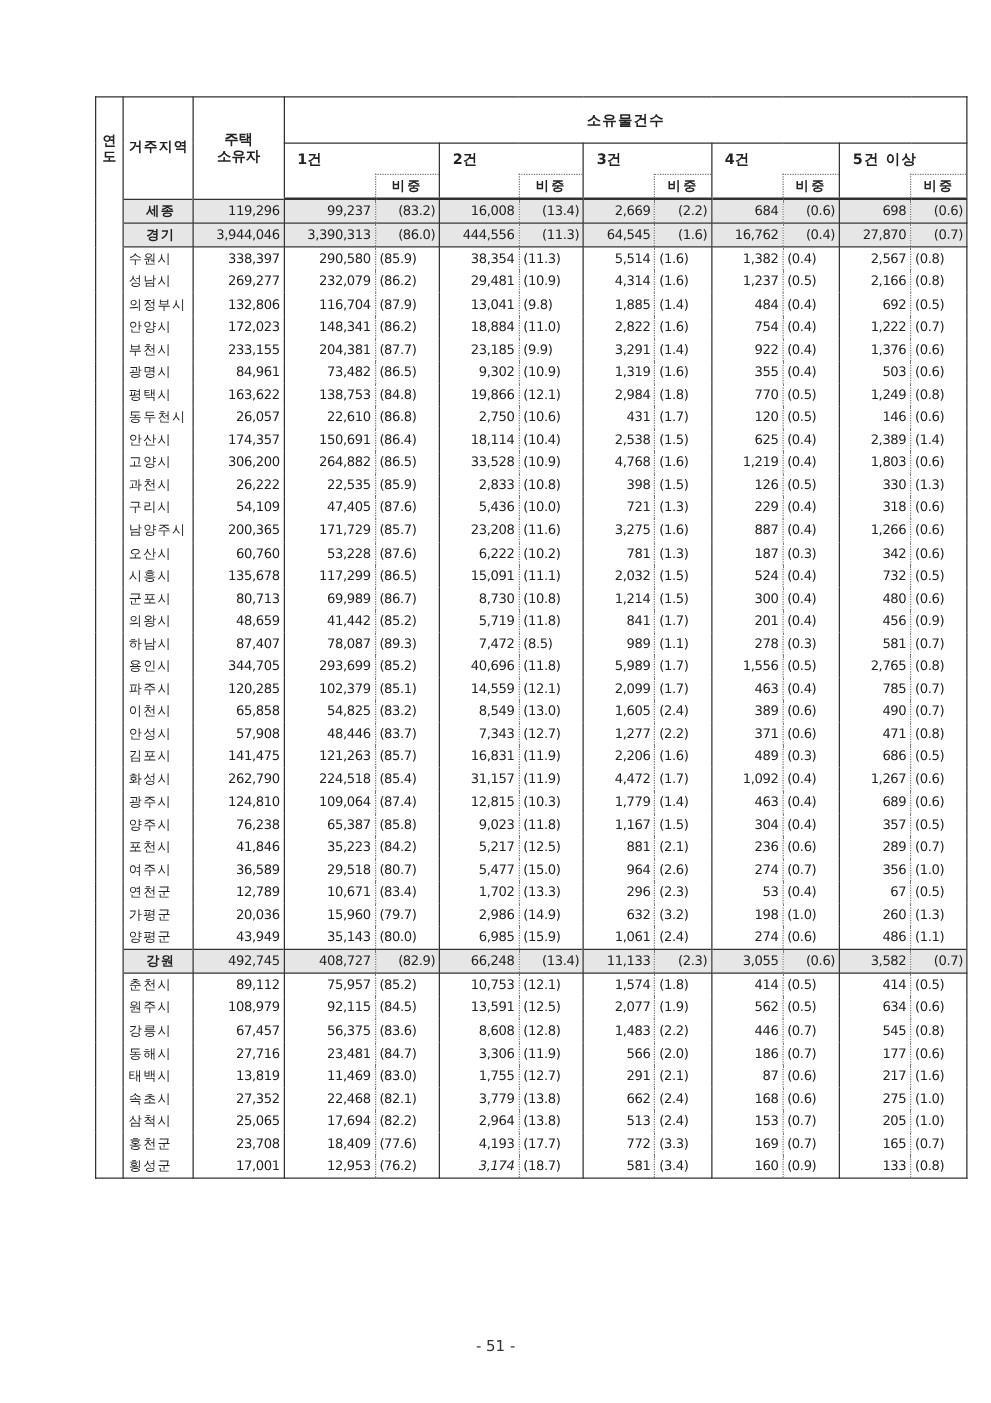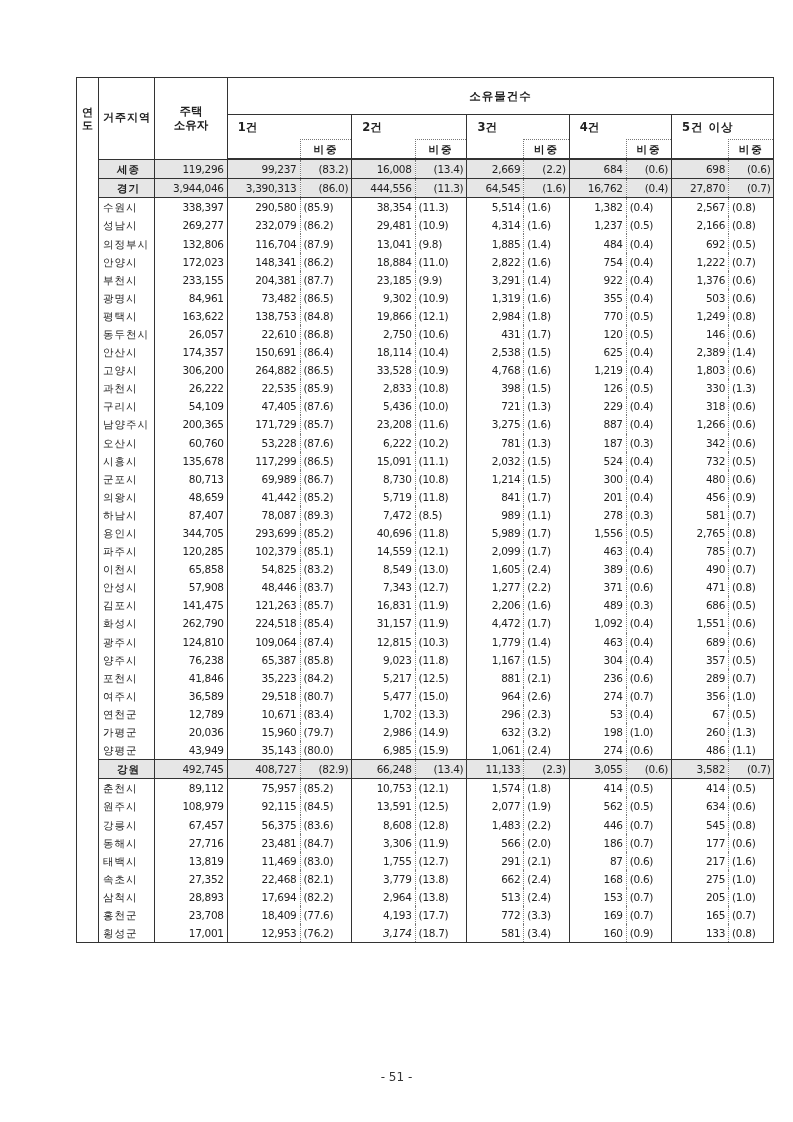--- a/index.html
+++ b/index.html
@@ -454,21 +454,21 @@
           <td class="region br">화성시</td>
           <td class="num br">262,790</td>
           <td class="num">224,518</td>
           <td class="pct dotl br">(85.4)</td>
           <td class="num">31,157</td>
           <td class="pct dotl br">(11.9)</td>
           <td class="num">4,472</td>
           <td class="pct dotl br">(1.7)</td>
           <td class="num">1,092</td>
           <td class="pct dotl br">(0.4)</td>
-          <td class="num">1,551</td>
+          <td class="num">1,267</td>
           <td class="pct dotl br">(0.6)</td>
         </tr>
         <tr>
           <td class="br bl" style="background: rgb(255, 255, 255); border-top: none; border-bottom: none;"></td>
           <td class="region br">광주시</td>
           <td class="num br">124,810</td>
           <td class="num">109,064</td>
           <td class="pct dotl br">(87.4)</td>
           <td class="num">12,815</td>
           <td class="pct dotl br">(10.3)</td>
@@ -670,21 +670,21 @@
           <td class="num">662</td>
           <td class="pct dotl br">(2.4)</td>
           <td class="num">168</td>
           <td class="pct dotl br">(0.6)</td>
           <td class="num">275</td>
           <td class="pct dotl br">(1.0)</td>
         </tr>
         <tr>
           <td class="br bl" style="background: rgb(255, 255, 255); border-top: none; border-bottom: none;"></td>
           <td class="region br">삼척시</td>
-          <td class="num br">28,893</td>
+          <td class="num br">25,065</td>
           <td class="num">17,694</td>
           <td class="pct dotl br">(82.2)</td>
           <td class="num">2,964</td>
           <td class="pct dotl br">(13.8)</td>
           <td class="num">513</td>
           <td class="pct dotl br">(2.4)</td>
           <td class="num">153</td>
           <td class="pct dotl br">(0.7)</td>
           <td class="num">205</td>
           <td class="pct dotl br">(1.0)</td>

